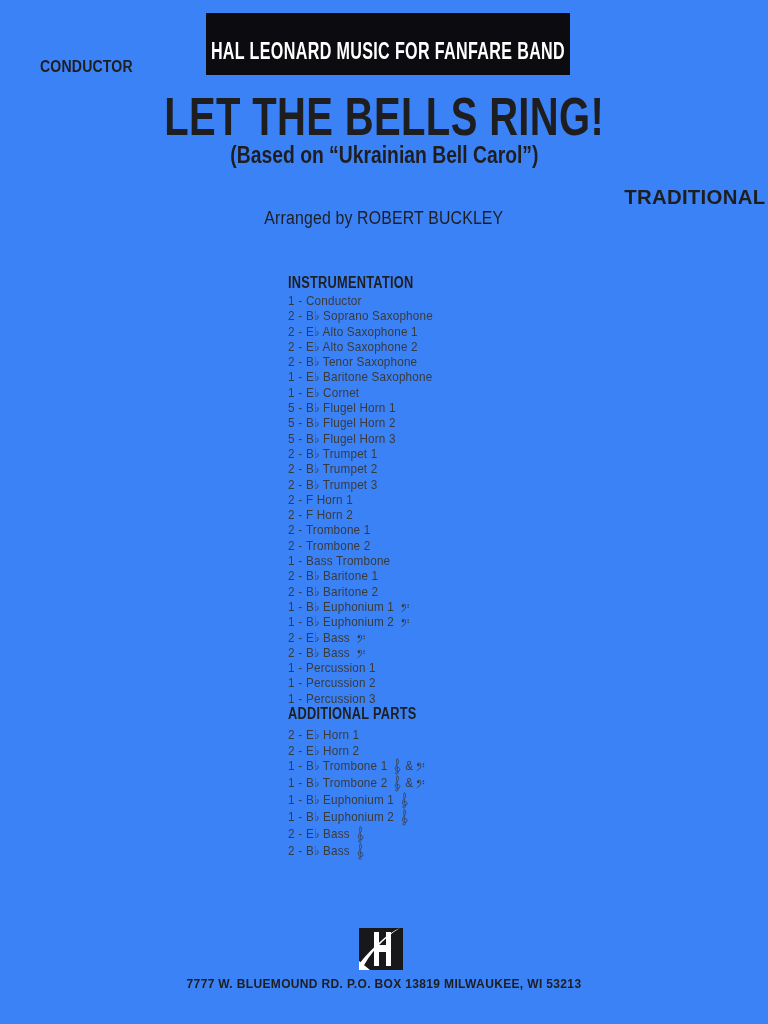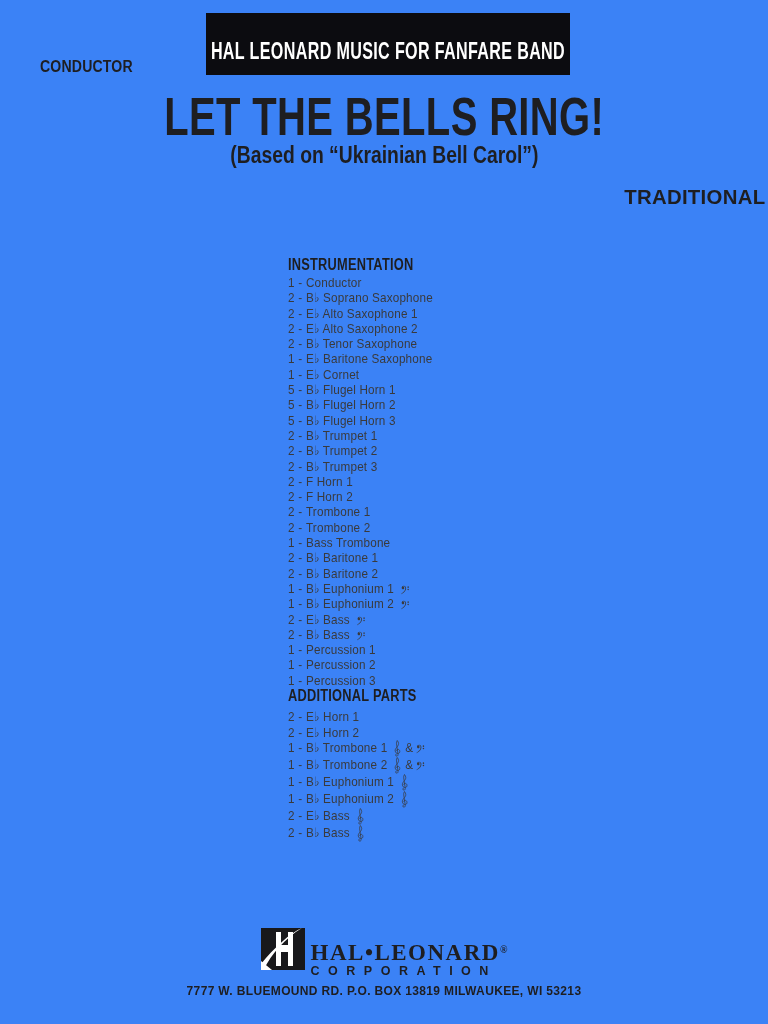--- a/index.html
+++ b/index.html
@@ -38,21 +38,21 @@
   
   .title{position:absolute;left:0;right:0;top:89px;text-align:center;white-space:nowrap;}
   .title>span{display:inline-block;font-size:54px;font-weight:bold;letter-spacing:.5px;line-height:1;transform:scaleX(.74);transform-origin:center top;}
   .subtitle{position:absolute;left:0;right:0;top:144px;text-align:center;white-space:nowrap;}
   .subtitle>span{display:inline-block;font-size:23px;font-weight:bold;line-height:1;transform:scaleX(.84);transform-origin:center top;}
   .composer{position:absolute;left:0;right:0;top:186px;text-align:right;white-space:nowrap;}
   .composer>span{display:inline-block;font-size:21px;font-weight:bold;letter-spacing:.3px;line-height:1;transform:scaleX(.97);transform-origin:center top;}
   .arranger{position:absolute;left:0;right:0;top:209px;text-align:center;white-space:nowrap;}
   .arranger>span{display:inline-block;font-size:18px;line-height:1;letter-spacing:.2px;transform:scaleX(.88);transform-origin:center top;}
   
-  .list-section{position:absolute;left:288px;}
+  .list-section{position:absolute;left:288px;margin-top:18px;}
   .section-inst{top:257px;}
   .section-add{top:688px;}
   .list-heading{
     margin:0 0 3px 0;font-size:16px;line-height:15px;font-weight:bold;letter-spacing:.3px;
     transform:scaleX(.8);transform-origin:left top;white-space:nowrap;
   }
   .section-add .list-heading{margin-bottom:6px;}
   .inst-list{
     list-style:none;margin:0;padding:0;
     font-size:13px;line-height:15.3px;letter-spacing:.2px;
@@ -97,20 +97,23 @@
   </div>
 
   <div class="subtitle">
     <span>(Based on “Ukrainian Bell Carol”)</span>
   </div>
 
   <div class="composer">
     <span>TRADITIONAL</span>
   </div>
 
+  <div class="arranger">
+    <span>Arranged by ROBERT BUCKLEY</span>
+  </div>
 
   <section class="list-section section-inst">
     <h2 class="list-heading">INSTRUMENTATION</h2>
     <ul class="inst-list" id="inst-list">
         <li class="inst-item"><span class="qty">1</span><span class="sep">-</span><span class="iname">Conductor</span><span class="clefs"></span></li>
         <li class="inst-item"><span class="qty">2</span><span class="sep">-</span><span class="iname">B♭ Soprano Saxophone</span><span class="clefs"></span></li>
         <li class="inst-item"><span class="qty">2</span><span class="sep">-</span><span class="iname">E♭ Alto Saxophone 1</span><span class="clefs"></span></li>
         <li class="inst-item"><span class="qty">2</span><span class="sep">-</span><span class="iname">E♭ Alto Saxophone 2</span><span class="clefs"></span></li>
         <li class="inst-item"><span class="qty">2</span><span class="sep">-</span><span class="iname">B♭ Tenor Saxophone</span><span class="clefs"></span></li>
         <li class="inst-item"><span class="qty">1</span><span class="sep">-</span><span class="iname">E♭ Baritone Saxophone</span><span class="clefs"></span></li>
@@ -189,21 +192,17 @@
   </section>
 
   <footer class="footer">
     <div class="logo-row">
       <svg class="logo-mark" width="44" height="42" viewBox="0 0 44 42" aria-hidden="true">
         <rect width="44" height="42" fill="#18181b"></rect>
         <path d="M15 4 h5 v13 h7 V4 h5 v34 h-5 V24 h-7 v14 h-5 Z" fill="#ffffff"></path>
         <path d="M3 41 C10 27 24 10 41 0 C29 5 13 20 0 36 Z" fill="#ffffff"></path>
         <path d="M0 42 L11 42 L0 33 Z" fill="#ffffff"></path>
       </svg>
-      <div class="logo-text">
-        <div class="brand"><span>HAL•LEONARD</span><span class="reg">®</span></div>
-        <div class="corp">CORPORATION</div>
-      </div>
     </div>
     <div class="address">7777 W. BLUEMOUND RD. P.O. BOX 13819 MILWAUKEE, WI 53213</div>
   </footer>
 
 </div>
 
 </body></html>

